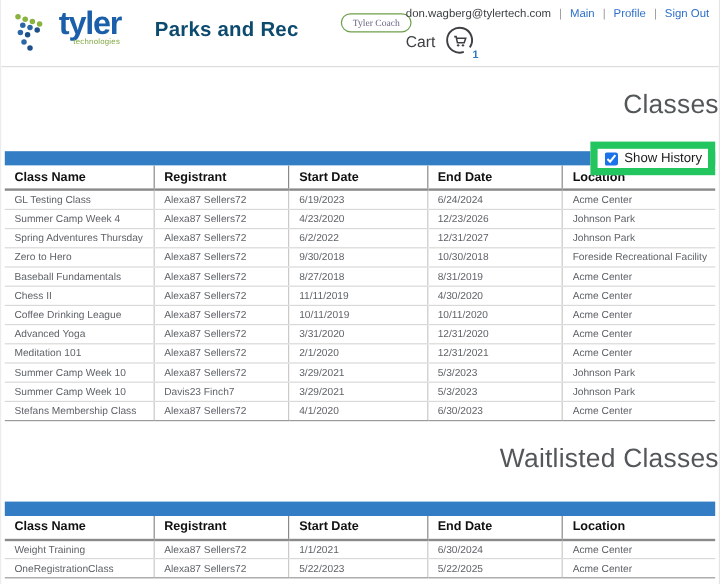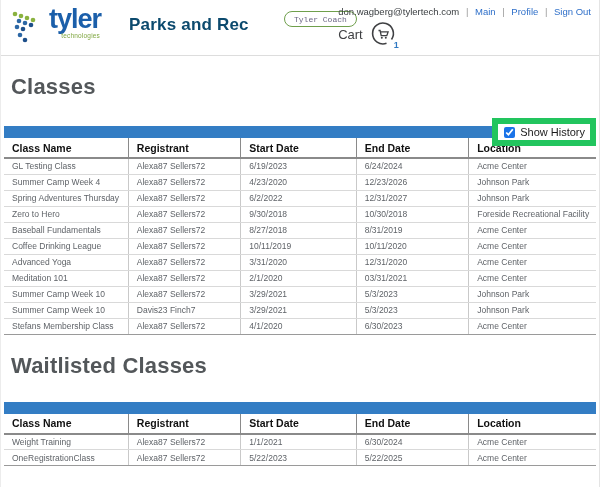--- a/index.html
+++ b/index.html
@@ -7,33 +7,33 @@
   .page { width:600px; height:487px; overflow:hidden; background:#fff; border-left:1px solid #ececec; border-right:1px solid #e4e4e4; position:relative; }
 
   
   header { height:56px; background:#fff; border-bottom:1px solid #ddd; position:relative; }
   .logo-group { position:absolute; left:8px; top:7px; display:flex; align-items:flex-start; cursor:pointer; }
   .logo-icon { width:38px; height:38px; }
   .wordmark { margin-left:2px; display:flex; flex-direction:column; align-items:flex-end; line-height:1; }
   .brand { color:#1b5faa; font-weight:bold; font-size:27px; letter-spacing:-1px; line-height:0.95; }
   .brand-sub { color:#7fa63f; font-size:6.5px; margin-top:0px; margin-right:1px; letter-spacing:0.2px; }
   .app-title { position:absolute; left:128px; top:15px; color:#0c4a6e; font-weight:bold; font-size:17px; letter-spacing:0.2px; }
-  .coach-pill { position:absolute; left:283px; top:11px; background:#fff; border:1.5px solid #6f9f4c; border-radius:10px; font-size:8px; color:#6a6484; padding:2.5px 9px; font-family:Liberation Mono, monospace; cursor:pointer; }
+  .coach-pill { position:absolute; left:283px; top:11px; background:#fff; border:1.5px solid #6f9f4c; border-radius:10px; font-size:8px; color:#6a6484; padding:2.5px 9px; font-family:Liberation Serif, serif; cursor:pointer; }
   .header-right { position:absolute; right:8px; top:6px; text-align:center; }
   .account-row { font-size:9.5px; color:#3c4043; white-space:nowrap; }
   .account-row a { color:#2e6fc9; text-decoration:none; cursor:pointer; }
   .sep { color:#9a9a9a; margin:0 4px; }
   .cart-row { margin-top:4px; display:flex; align-items:center; justify-content:flex-start; margin-right:108px; cursor:pointer; }
   .cart-label { font-size:13px; color:#3f4043; margin-right:7px; }
   .cart-icon-wrap { position:relative; width:26px; height:26px; }
   .cart-count { position:absolute; right:-3px; bottom:-3px; color:#2f79c2; font-size:9px; font-weight:bold; }
 
   
   main { position:relative; }
-  .section-title { color:#53575a; font-size:22px; font-weight:700; letter-spacing:0.2px; margin:18px 0 0 10px; }
+  .section-title { color:#53575a; font-size:22px; font-weight:400; letter-spacing:0.2px; margin:18px 0 0 10px;text-align:right; }
   .show-history-box { position:absolute; top:44px; right:3px; border:6px solid #22c55e; padding:2px 5px 2px 6px; display:flex; align-items:center; background:#fff; }
   .show-history-box input { width:11px; height:11px; accent-color:#1a73e8; margin-right:5px; cursor:pointer; }
   .show-history-box label { font-size:11px; color:#1b1b1b; cursor:pointer; white-space:nowrap; }
 
   .table-wrap { margin:0 3px; }
   .table-wrap.first { margin-top:26px; }
   .table-wrap.second { margin-top:23px; }
   .top-bar { height:12px; background:#337dc4; }
   table { width:100%; border-collapse:collapse; table-layout:fixed; }
   col.c1 { width:21%; } col.c2 { width:19%; } col.c3 { width:19.5%; } col.c4 { width:19%; } col.c5 { width:21.5%; }
@@ -155,38 +155,45 @@
               <td>Foreside Recreational Facility</td>
             </tr>
             <tr>
               <td>Baseball Fundamentals</td>
               <td>Alexa87 Sellers72</td>
               <td>8/27/2018</td>
               <td>8/31/2019</td>
               <td>Acme Center</td>
             </tr>
             <tr>
+              <td>Chess II</td>
+              <td>Alexa87 Sellers72</td>
+              <td>11/11/2019</td>
+              <td>4/30/2020</td>
+              <td>Acme Center</td>
+            </tr>
+            <tr>
               <td>Coffee Drinking League</td>
               <td>Alexa87 Sellers72</td>
               <td>10/11/2019</td>
               <td>10/11/2020</td>
               <td>Acme Center</td>
             </tr>
             <tr>
               <td>Advanced Yoga</td>
               <td>Alexa87 Sellers72</td>
               <td>3/31/2020</td>
               <td>12/31/2020</td>
               <td>Acme Center</td>
             </tr>
             <tr>
               <td>Meditation 101</td>
               <td>Alexa87 Sellers72</td>
               <td>2/1/2020</td>
-              <td>03/31/2021</td>
+              <td>12/31/2021</td>
               <td>Acme Center</td>
             </tr>
             <tr>
               <td>Summer Camp Week 10</td>
               <td>Alexa87 Sellers72</td>
               <td>3/29/2021</td>
               <td>5/3/2023</td>
               <td>Johnson Park</td>
             </tr>
             <tr>

